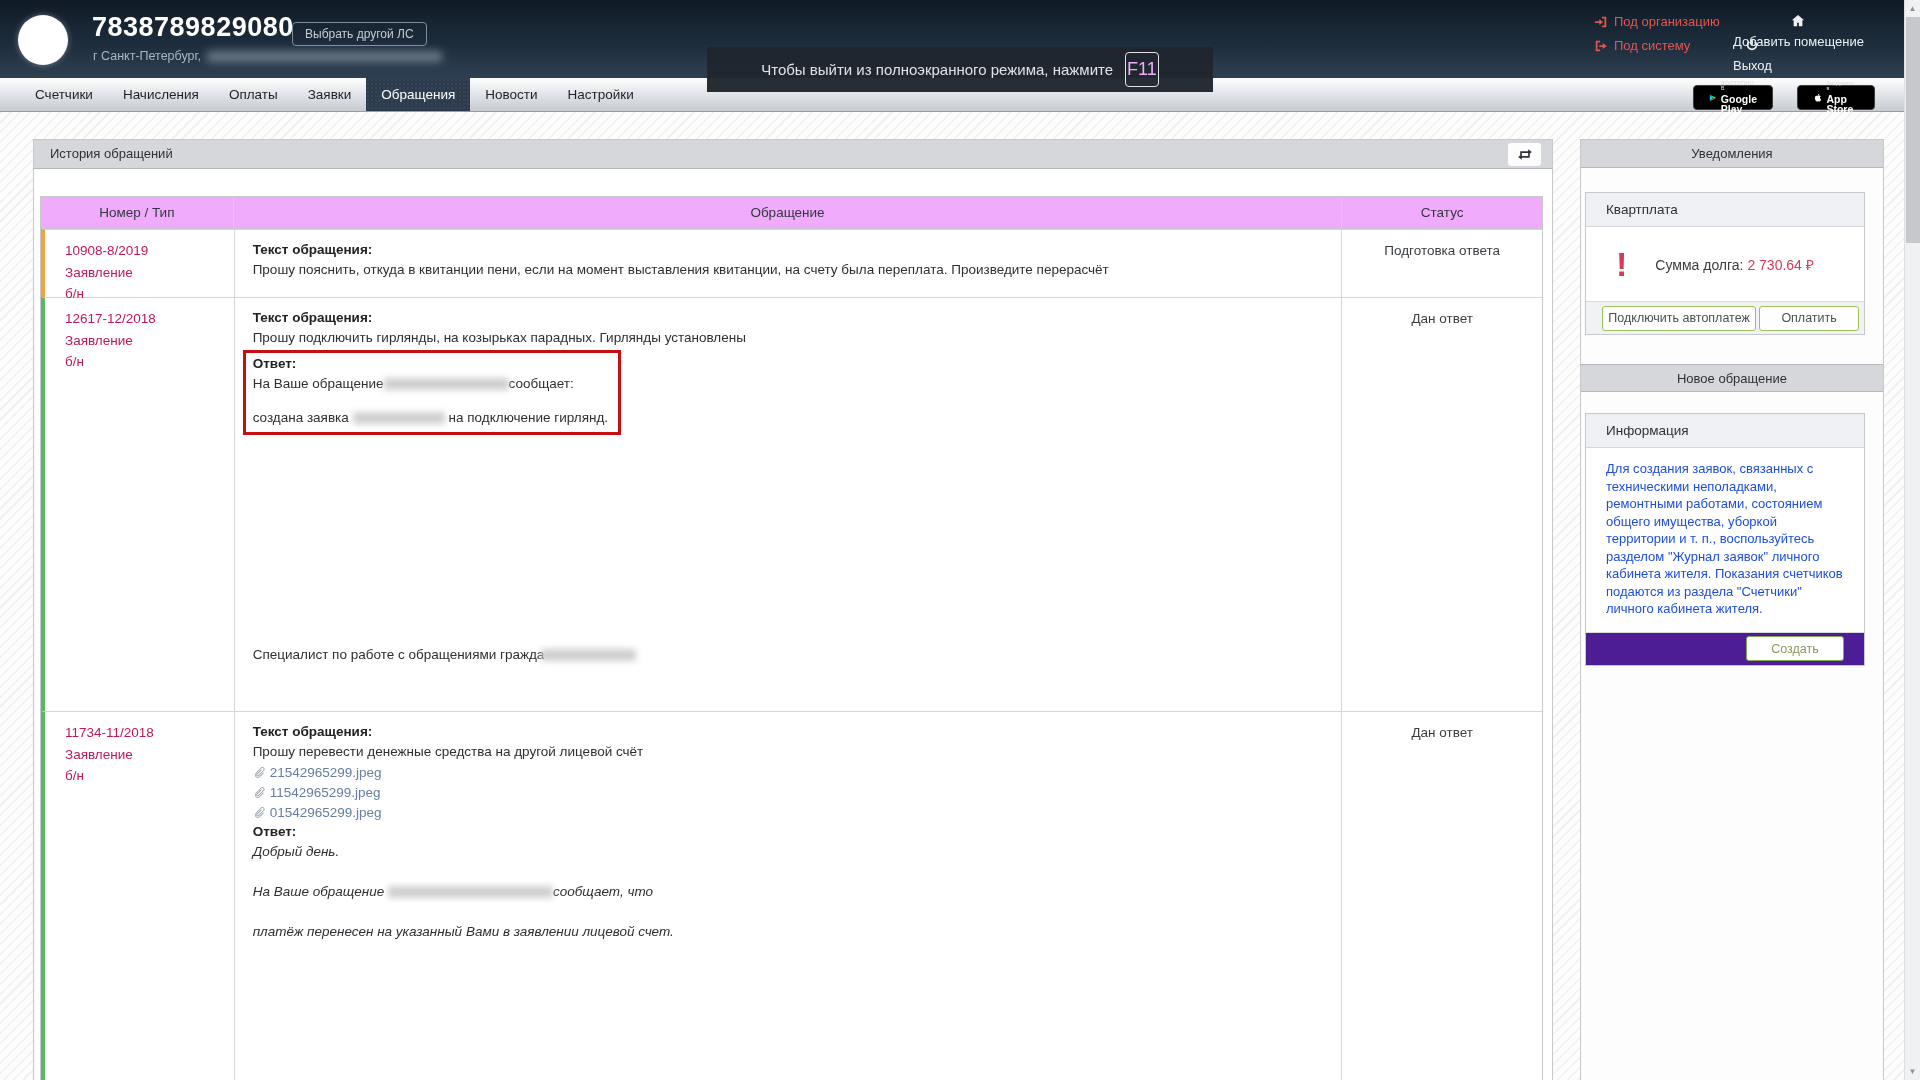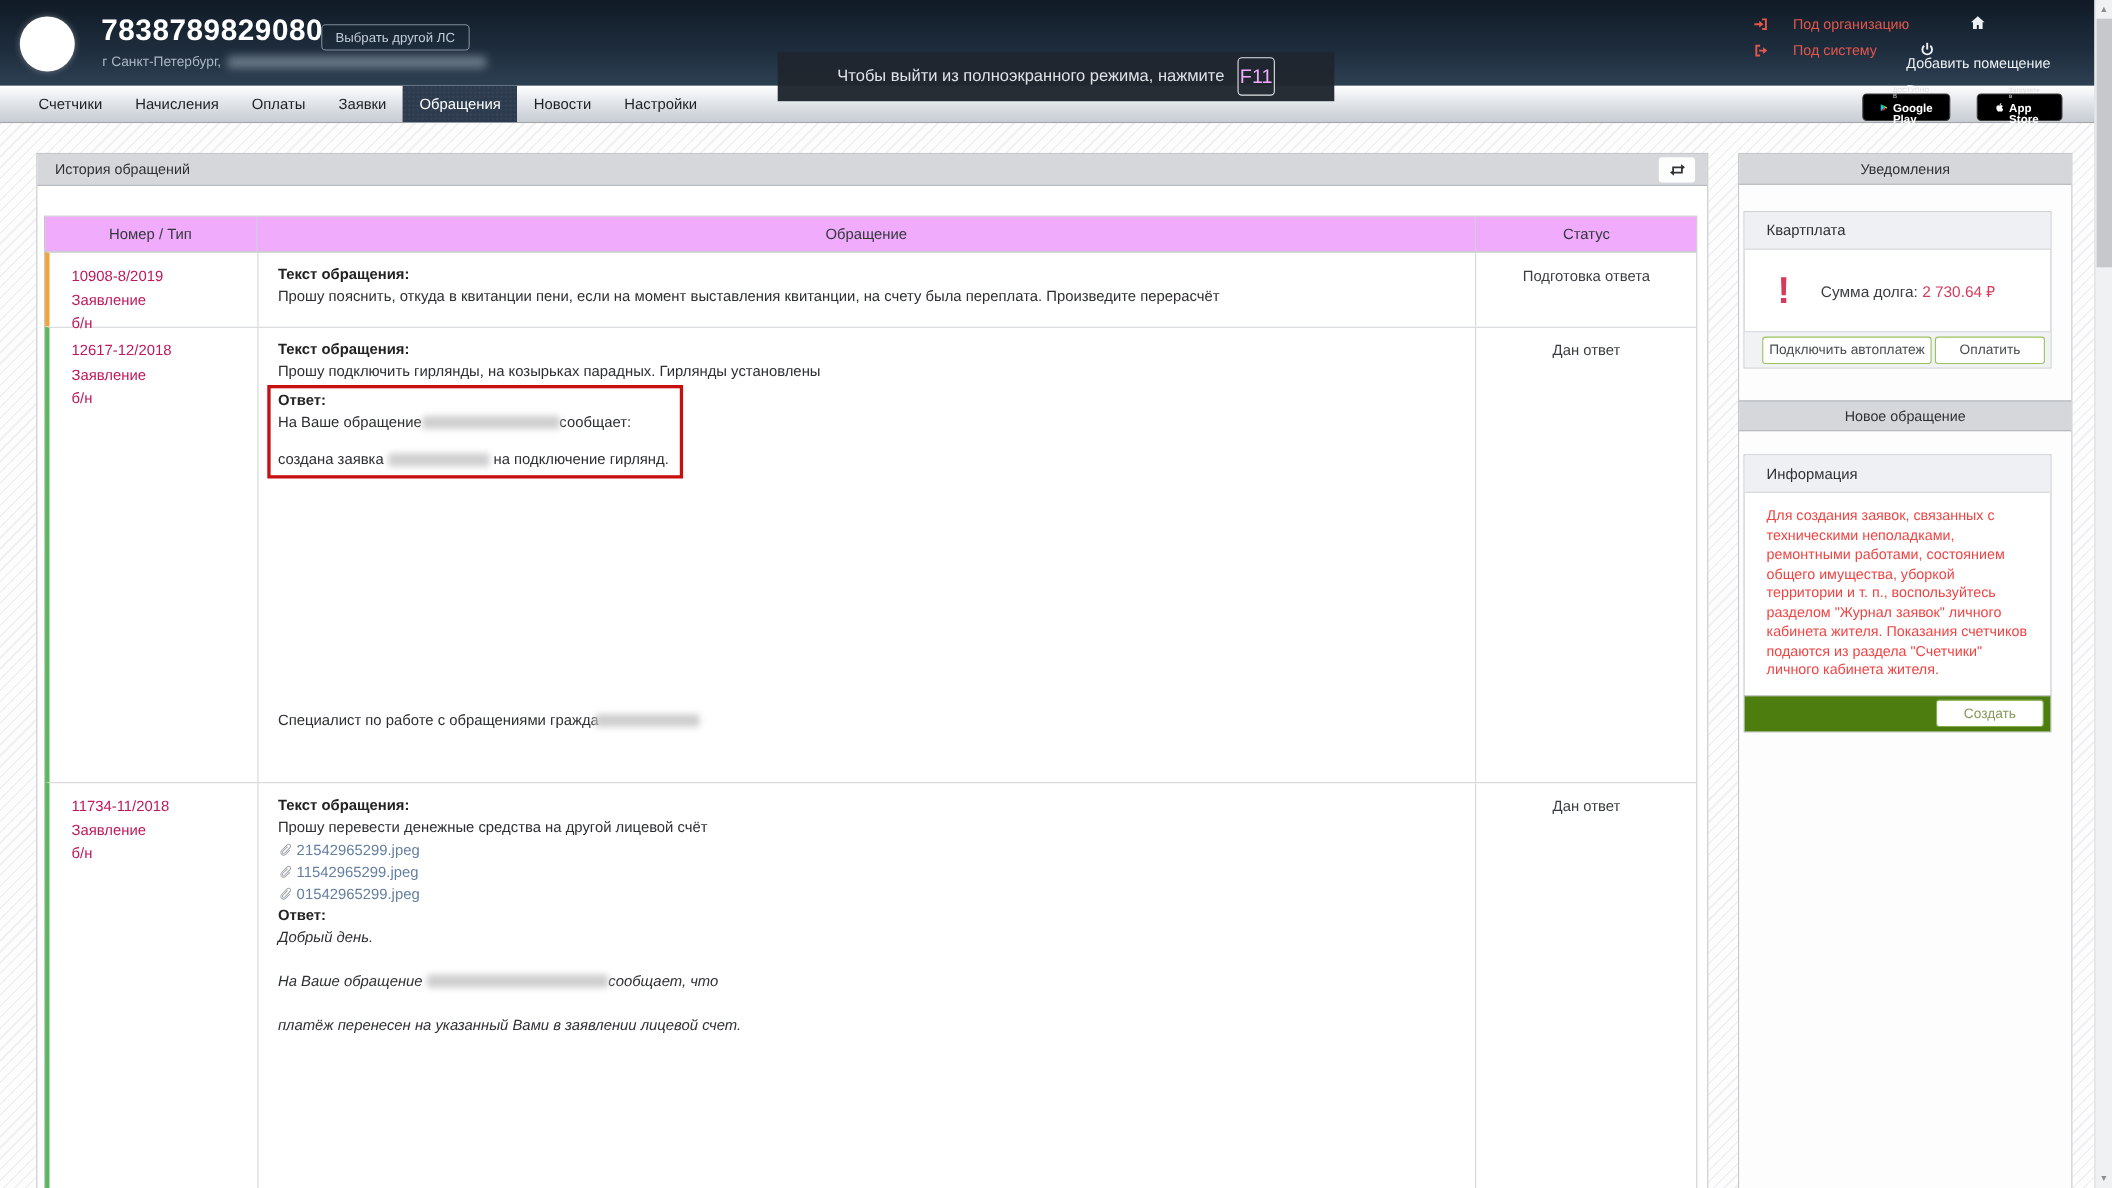--- a/index.html
+++ b/index.html
@@ -13,21 +13,21 @@
     position:absolute; left:0; top:0; width:1920px; height:78px;
     background:linear-gradient(180deg,#101a25 0%, #1d2c3c 55%, #2d4052 100%);
   }
   .avatar{ position:absolute; left:18px; top:15px; width:50px; height:50px; border-radius:50%; background:#fff; box-shadow:0 0 6px rgba(255,255,255,.35); }
   .acct-number{ position:absolute; left:92px; top:12px; font-size:27px; font-weight:bold; color:#ffffff; letter-spacing:.5px; }
   .change-ls{ position:absolute; left:292px; top:22px; height:24px; padding:0 12px; background:transparent;
     border:1px solid #7f8c99; border-radius:4px; color:#c3ccd6; font-size:12px; font-family:inherit; cursor:pointer; }
   .address{ position:absolute; left:93px; top:49px; font-size:12.5px; color:#aab6c2; }
   .blur{ display:inline-block; background:#cfcfcf; filter:blur(3px); border-radius:2px; height:12px; vertical-align:middle; }
   .addr-blur{ width:235px; height:11px; background:rgba(210,222,233,.40); filter:blur(4px); margin-left:6px; }
-  .top-link{ position:absolute; font-size:13px; white-space:nowrap; cursor:pointer; display:flex; align-items:center; gap:22px; }
+  .top-link{ position:absolute; font-size:13px; white-space:nowrap; cursor:pointer; display:flex; align-items:center; gap:6px; }
   .top-link svg{ flex:0 0 auto; }
   .lnk-red{ color:#e2574d; }
   .lnk-white{ color:#eef1f4;flex-direction:column; }
   
   .tabbar{
     position:absolute; left:0; top:78px; width:1920px; height:34px;
     background:linear-gradient(180deg,#ffffff 0%, #e3e6ea 45%, #c7ccd3 100%);
     border-bottom:1px solid #979ca3; display:flex; align-items:stretch; padding-left:20px;
   }
   .tab{ display:flex; align-items:center; padding:0 15px; font-size:13.5px; color:#1e2124; cursor:pointer; }
@@ -96,22 +96,22 @@
   .card-hd{ height:34px; background:#eef0f3; border-bottom:1px solid #d4d6da; padding-left:20px; line-height:33px;
     font-size:13.5px; color:#2f3234; }
   .kv-body{ height:74px; display:flex; align-items:center; padding-left:30px; font-size:14px; color:#3a3d40; }
   .excl{ font-size:34px; font-weight:800; color:#d6395a; margin-right:28px; line-height:1; }
   .debt-val{ color:#d6395a; }
   .card-foot{ border-top:1px solid #d8dade; background:#f1f2f4; padding:4px 5px 4px 16px; display:flex; gap:3px; align-items:center; height:33px; }
   .gbtn{ height:25px; background:#fff; border:1px solid #9cc25e; border-radius:3px; font-size:12.5px; color:#4a4e52;
     font-family:inherit; cursor:pointer; }
   .gbtn.autopay{ width:156px; } .gbtn.pay{ width:101px; }
   .info-card{ margin-top:21px; }
-  .info-body{ padding:12px 20px 14px; font-size:13px; line-height:17.5px; color:#ef4444; }
-  .info-foot{ border-top:1px solid #d8dade; background:#4d7c0f; padding:4px 6px; height:33px; display:flex; justify-content:flex-end; align-items:center; }
+  .info-body{ padding:12px 20px 14px; font-size:13px; line-height:17.5px; color:#1d4ed8; }
+  .info-foot{ border-top:1px solid #d8dade; background:#4c1d95; padding:4px 20px; height:33px; display:flex; justify-content:flex-end; align-items:center; }
   .gbtn.create{ width:98px; color:#889a5c; border-color:#82ab4e; }
   
   .scrollbar{ position:absolute; right:0; top:0; width:16px; height:1080px; background:#f0f1f3; border-left:1px solid #dcdee0; z-index:60; }
   .sb-arrow{ position:absolute; left:0; width:15px; text-align:center; font-size:8px; color:#8a8d91; cursor:pointer; }
   .sb-up{ top:4px; } .sb-down{ bottom:4px; }
   .sb-thumb{ position:absolute; left:1px; top:17px; width:14px; height:226px; background:#c6c8cb; cursor:pointer; }
 </style>
 </head>
 <body>
 

